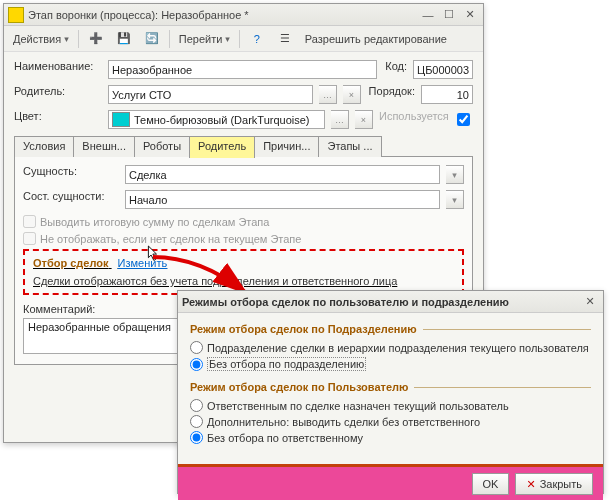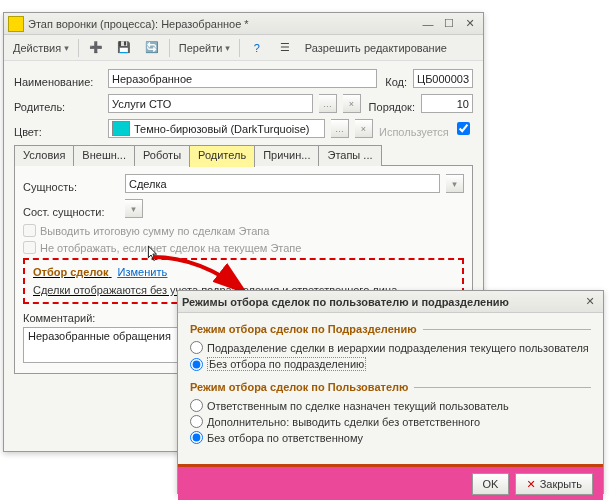--- a/index.html
+++ b/index.html
@@ -1,30 +1,30 @@
 <!DOCTYPE html>
 <html><head>
 <meta charset="utf-8">
 <style>
 * { box-sizing: border-box; font-family: Arial, sans-serif; font-size: 11px; }
 body { margin: 0; padding: 0; background: #fff; width: 613px; height: 500px; position: relative; }
 .window { position: absolute; background: #f5f5f1; border: 1px solid #999; box-shadow: 0 2px 6px rgba(0,0,0,0.2); }
-.main-window { left: 3px; top: 12px; width: 481px; height: 440px; }
+.main-window { left: 3px; top: 3px; width: 481px; height: 440px; }
 .titlebar { height: 22px; background: linear-gradient(#f0f0ec,#e5e5e0); border-bottom: 1px solid #ccc; display: flex; align-items: center; padding: 0 4px; }
 .titlebar .ticon { width: 16px; height: 16px; background: #ffd800; border: 1px solid #b0a000; margin-right: 4px; }
 .titlebar .title { flex: 1; color: #444; }
 .winbtns { display: flex; gap: 3px; }
 .winbtn { width: 18px; height: 16px; display: flex; align-items: center; justify-content: center; color: #555; cursor: pointer; }
 .toolbar { height: 26px; background: #f0f0ec; border-bottom: 1px solid #ddd; display: flex; align-items: center; padding: 0 4px; gap: 2px; }
 .tbtn { height: 20px; padding: 0 4px; display: flex; align-items: center; gap: 2px; color: #444; cursor: pointer; border: 1px solid transparent; }
 .tico { width: 16px; height: 16px; display: inline-flex; align-items: center; justify-content: center; }
 .dd { font-size: 9px; color: #666; margin-left: 1px; }
 .sep { width: 1px; height: 18px; background: #ccc; margin: 0 2px; }
 .body { padding: 8px 10px; }
-.row { display: flex; align-items: flex-end; margin-bottom: 6px; gap: 6px; }
+.row { display: flex; align-items: flex-start; margin-bottom: 6px; gap: 6px; }
 .lbl { width: 88px; color: #333; }
 .inp { height: 19px; border: 1px solid #aaa; background: #fff; padding: 0 3px; display: flex; align-items: center; color: #222; }
 .inpbtn { width: 18px; height: 19px; border: 1px solid #aaa; border-left: none; background: linear-gradient(#fff,#e5e5e0); display: flex; align-items: center; justify-content: center; cursor: pointer; color: #888; font-size: 9px; }
 .swatch { width: 18px; height: 15px; background: #00ced1; border: 1px solid #888; margin-right: 4px; }
 .tabs { display: flex; border-bottom: 1px solid #999; margin-top: 4px; height: 22px; }
 .tab { padding: 3px 8px 0; border: 1px solid #999; border-bottom: none; margin-right: -1px; background: #f0f0ec; cursor: pointer; position: relative; top: 1px; height: 21px; color: #333; }
 .tab.active { background: #fff799; height: 22px; }
 .tabbody { border: 1px solid #999; border-top: none; padding: 8px; background: #fafaf8; }
 .lbl2 { width: 96px; color: #333; }
 .chk { display: flex; align-items: center; gap: 4px; color: #999; margin-bottom: 4px; }
@@ -137,20 +137,23 @@
     <div class="tabbody">
       <div class="row">
         <div class="lbl2">Сущность:</div>
         <div class="inp" style="flex:1">
             <span>Сделка</span>
           </div>
         <div class="inpbtn">▾</div>
       </div>
       <div class="row">
         <div class="lbl2">Сост. сущности:</div>
+        <div class="inp" style="flex:1">
+            <span>Начало</span>
+          </div>
         <div class="inpbtn">▾</div>
       </div>
       <div class="chk">
         <input type="checkbox" disabled="" style="">
         <span>Выводить итоговую сумму по сделкам Этапа</span>
       </div>
       <div class="chk">
         <input type="checkbox" disabled="" style="">
         <span>Не отображать, если нет сделок на текущем Этапе</span>
       </div>

